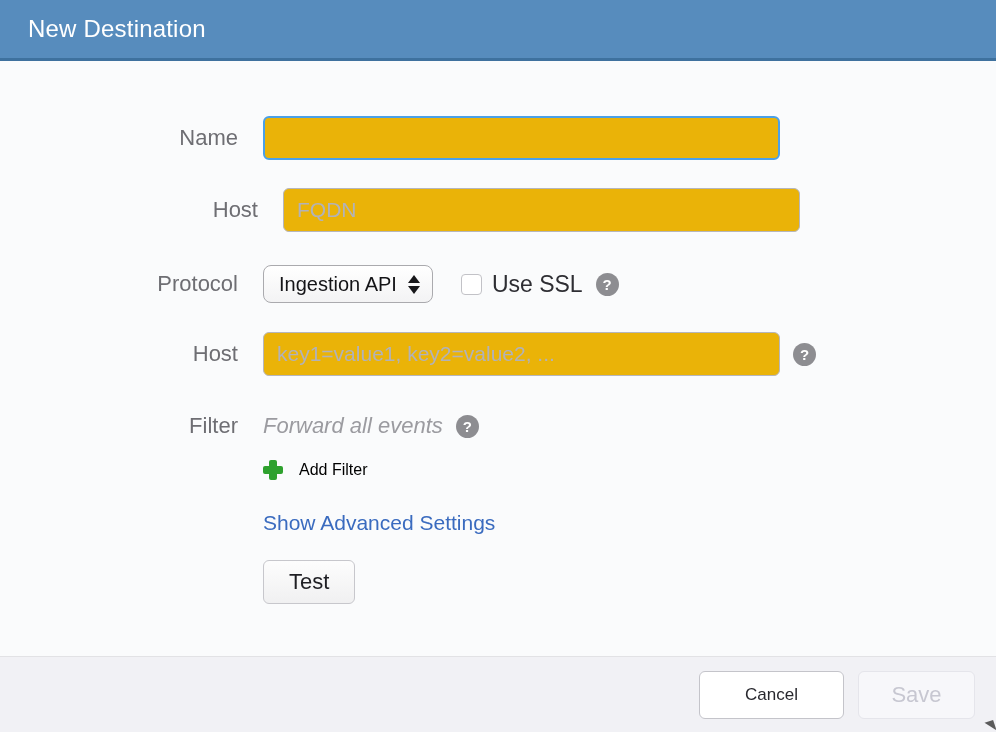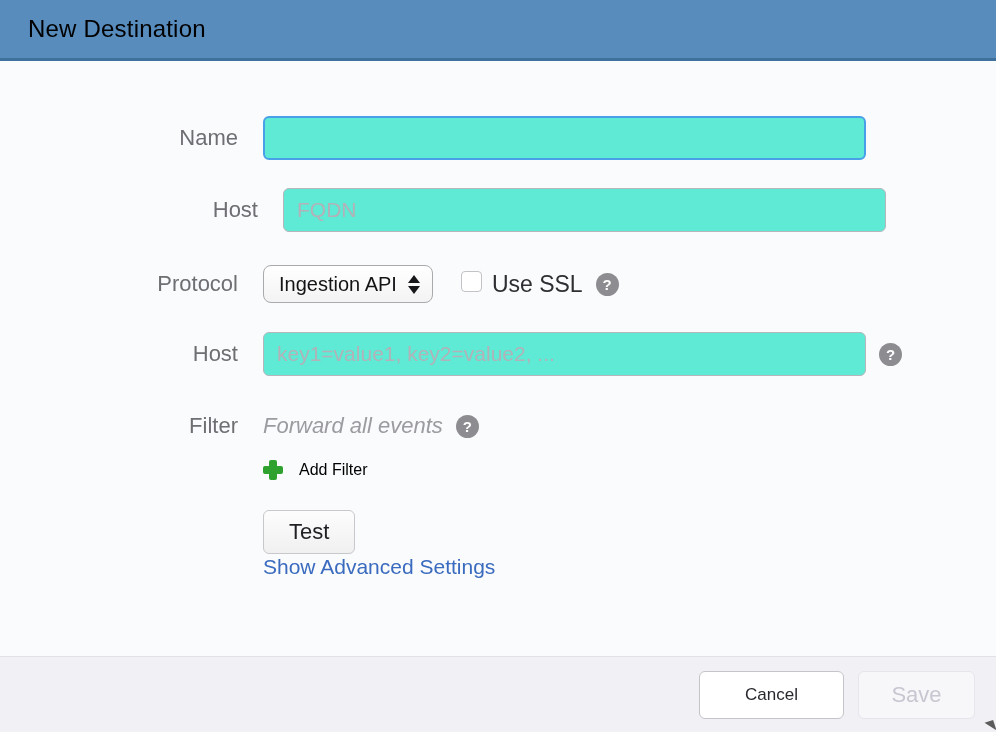--- a/index.html
+++ b/index.html
@@ -6,43 +6,43 @@
   html,body { width:996px; height:732px; }
   body { font-family:"Liberation Sans", sans-serif; background:#fafbfc; }
 
   .modal { position:relative; width:996px; height:732px; display:flex; flex-direction:column; overflow:hidden; background:#fafbfc; }
 
   
   .modal-header {
     height:61px; flex:0 0 61px; background:#578cbd; border-bottom:3px solid #3e719e;
     display:flex; align-items:center; padding-left:28px;
   }
-  .modal-title { color:#000000; font-size:24px; font-weight:500; letter-spacing:.2px; }
+  .modal-title { color:#ffffff; font-size:24px; font-weight:500; letter-spacing:.2px; }
 
   
   .modal-body { flex:1 1 auto; padding-top:55px; background:#fafbfc; }
 
   .row { display:flex; align-items:center; }
   .row .field-label {
     width:238px; flex:0 0 238px; text-align:right; margin-right:25px;
     color:#6e6e73; font-size:22px;
   }
   .row.indent { padding-left:263px; }
 
   .row-name   { margin-bottom:28px; }
   .row-host   { margin-bottom:30px;padding-left:20px; }
   .row-proto  { height:44px; margin-bottom:26px; }
   .row-tags   { margin-bottom:28px; }
   .row-filter { height:44px; margin-bottom:8px; }
   .row-addfilter { height:28px; margin-bottom:26px; }
   .row-advanced  { height:26px; margin-bottom:24px; }
 
   .text-input {
-    width:603px; height:44px; border:1px solid #b6b6bc; border-radius:6px;
-    background:#5eead4; font-family:"Liberation Sans", sans-serif;
+    width:517px; height:44px; border:1px solid #b6b6bc; border-radius:6px;
+    background:#eab308; font-family:"Liberation Sans", sans-serif;
     font-size:21px; color:#2c2c31; padding:0 13px; outline:none;
   }
   .text-input::placeholder { color:#b2b2b8; opacity:1; }
   .text-input.focused { border:2px solid #4aa0e8; }
 
   
   .select-box {
     height:38px; display:inline-flex; align-items:center;
     border:1px solid #aaaaae; border-radius:8px;
     background:linear-gradient(#ffffff,#f3f3f4);
@@ -52,21 +52,21 @@
   .select-arrows { display:inline-flex; flex-direction:column; align-items:center; margin-left:11px; }
   .select-arrows .tri-up {
     width:0; height:0; border-left:6px solid transparent; border-right:6px solid transparent;
     border-bottom:8px solid #17171a; margin-bottom:3px;
   }
   .select-arrows .tri-down {
     width:0; height:0; border-left:6px solid transparent; border-right:6px solid transparent;
     border-top:8px solid #17171a;
   }
 
-  .checkbox-wrap { display:flex; align-items:flex-start; margin-left:28px; }
+  .checkbox-wrap { display:flex; align-items:center; margin-left:28px; }
   .checkbox-box {
     width:21px; height:21px; border:1px solid #c2c2c7; border-radius:4px; background:#ffffff;
   }
   .checkbox-label { margin-left:10px; font-size:23px; color:#2e2e33; }
 
   .help-icon {
     width:23px; height:23px; border-radius:50%; background:#8d8d91;
     color:#ffffff; font-size:15px; font-weight:bold;
     display:inline-flex; align-items:center; justify-content:center;
     margin-left:13px; flex:0 0 auto;
@@ -161,26 +161,26 @@
       <label class="field-label">Filter</label>
       <span class="filter-empty">Forward all events</span>
       <span class="help-icon">?</span>
     </div>
 
     <div class="row row-addfilter indent">
       <span class="plus-icon"></span>
       <span class="addfilter-label">Add Filter</span>
     </div>
 
+    <div class="row row-advanced indent">
+      <a class="advanced-link">Show Advanced Settings</a>
+    </div>
+
     <div class="row indent">
       <button class="test-button">Test</button>
-    </div>
-
-    <div class="row row-advanced indent">
-      <a class="advanced-link">Show Advanced Settings</a>
     </div>
 
   </div>
 
   <div class="modal-footer">
     <button class="cancel-button">Cancel</button>
     <button class="save-button" disabled="">Save</button>
   </div>
 
   <div class="mouse-cursor"></div>

